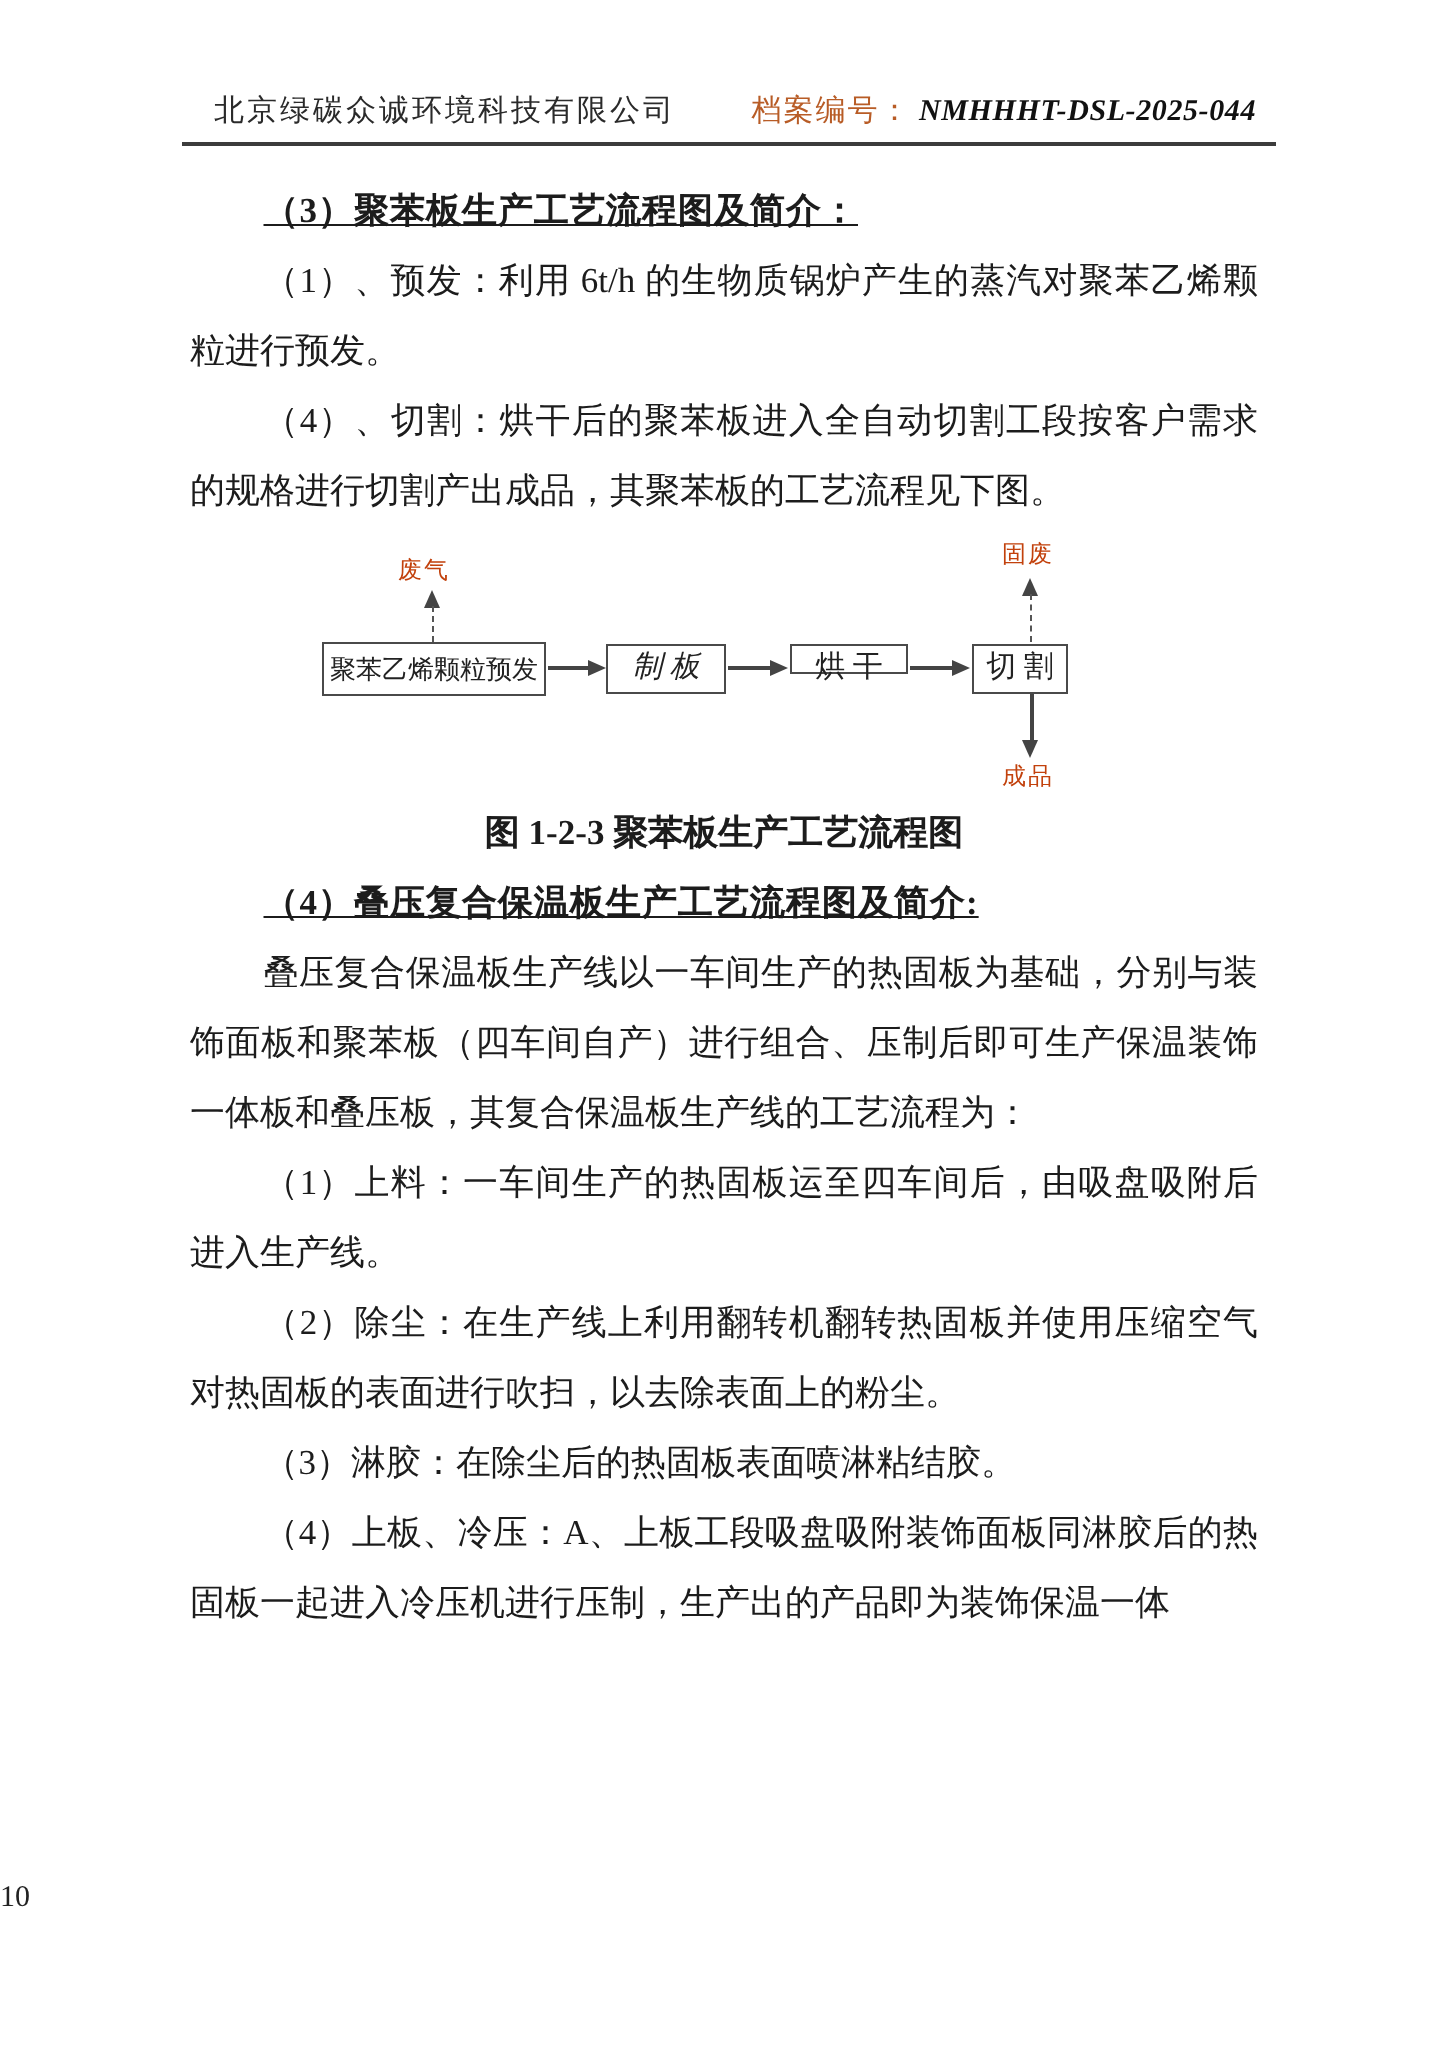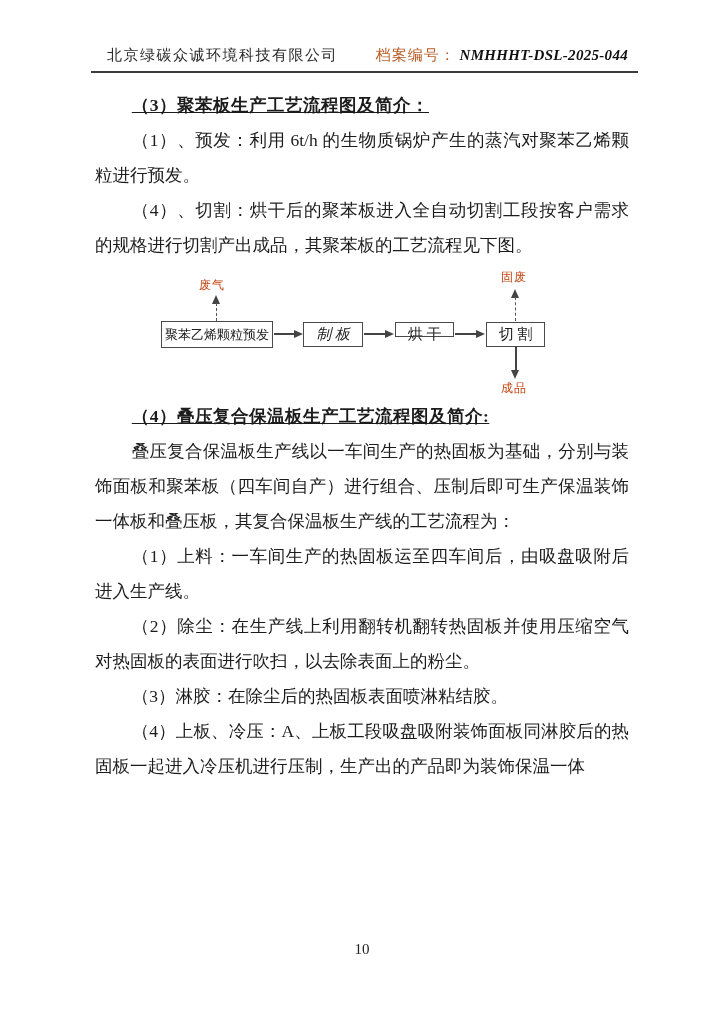--- a/index.html
+++ b/index.html
@@ -122,21 +122,20 @@
     border-right: 4.5px solid transparent;
     border-top: 9px solid #444;
   }
 
   
   .footer {
     position: absolute;
     left: 0;
     top: 941px;
     width: 724px;
-    text-align: center;
     font-size: 15px;
     color: #222;
   }
 </style>
 </head>
 <body>
 
 <div class="page">
 
   <div class="header">
@@ -166,31 +165,32 @@
       <div class="flow-box" style="left:208px; top:55px; width:60px; height:25px; line-height:23px;font-style:italic;">制 板</div>
 
       <span class="hshaft" style="left:269px; top:66px; width:21px;"></span>
       <span class="head-right" style="left:290px; top:63px;"></span>
 
       <div class="flow-box" style="left:300px; top:55px; width:59px; height:15px; line-height:23px;">烘 干</div>
 
       <span class="hshaft" style="left:360px; top:66px; width:21px;"></span>
       <span class="head-right" style="left:381px; top:63px;"></span>
 
-      <div class="flow-box" style="left:391px; top:55px; width:59px; height:25px; line-height:23px;">切 割</div>
+      <div class="flow-box" style="left:391px; top:55px; width:48px; height:25px; line-height:23px;">切 割</div>
 
       <span class="flow-label" style="left:406px; top:2px;">固废</span>
       <span class="head-up" style="left:416px; top:22px;"></span>
       <span class="vdash" style="left:420px; top:30px; height:24px;"></span>
 
       <span class="vshaft" style="left:420px; top:80px; height:24px;"></span>
       <span class="head-down" style="left:416px; top:103px;"></span>
       <span class="flow-label" style="left:406px; top:113px;">成品</span>
     </div>
 
+    <p class="caption">图 1-2-3 聚苯板生产工艺流程图</p>
     <p class="heading">（4）叠压复合保温板生产工艺流程图及简介:</p>
     <p class="para">叠压复合保温板生产线以一车间生产的热固板为基础，分别与装饰面板和聚苯板（四车间自产）进行组合、压制后即可生产保温装饰一体板和叠压板，其复合保温板生产线的工艺流程为：</p>
     <p class="para">（1）上料：一车间生产的热固板运至四车间后，由吸盘吸附后进入生产线。</p>
     <p class="para">（2）除尘：在生产线上利用翻转机翻转热固板并使用压缩空气对热固板的表面进行吹扫，以去除表面上的粉尘。</p>
     <p class="para">（3）淋胶：在除尘后的热固板表面喷淋粘结胶。</p>
     <p class="para">（4）上板、冷压：A、上板工段吸盘吸附装饰面板同淋胶后的热固板一起进入冷压机进行压制，生产出的产品即为装饰保温一体</p>
   </div>
 
   <div class="footer">
     <span>10</span>

